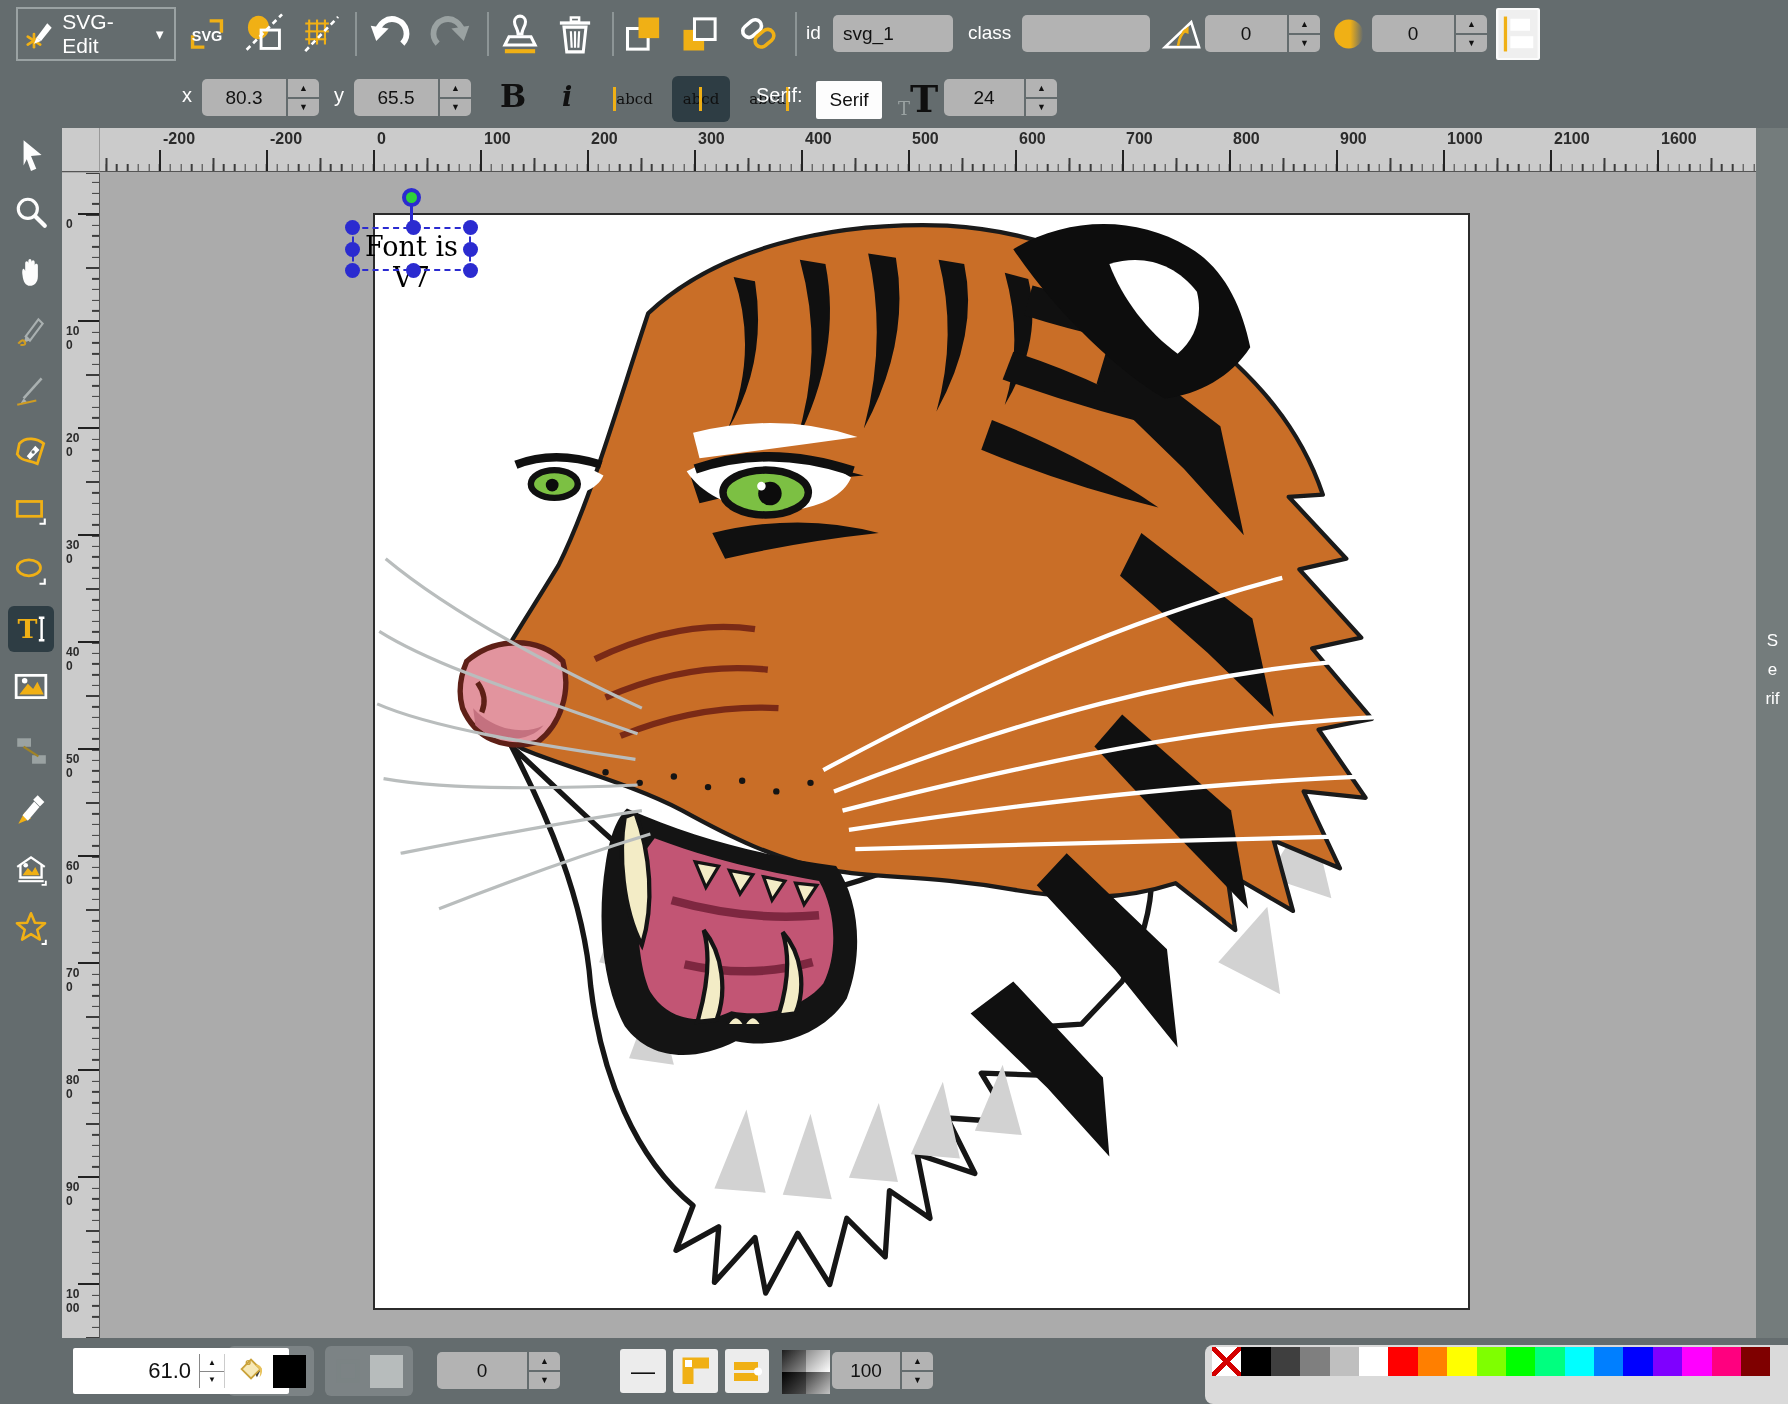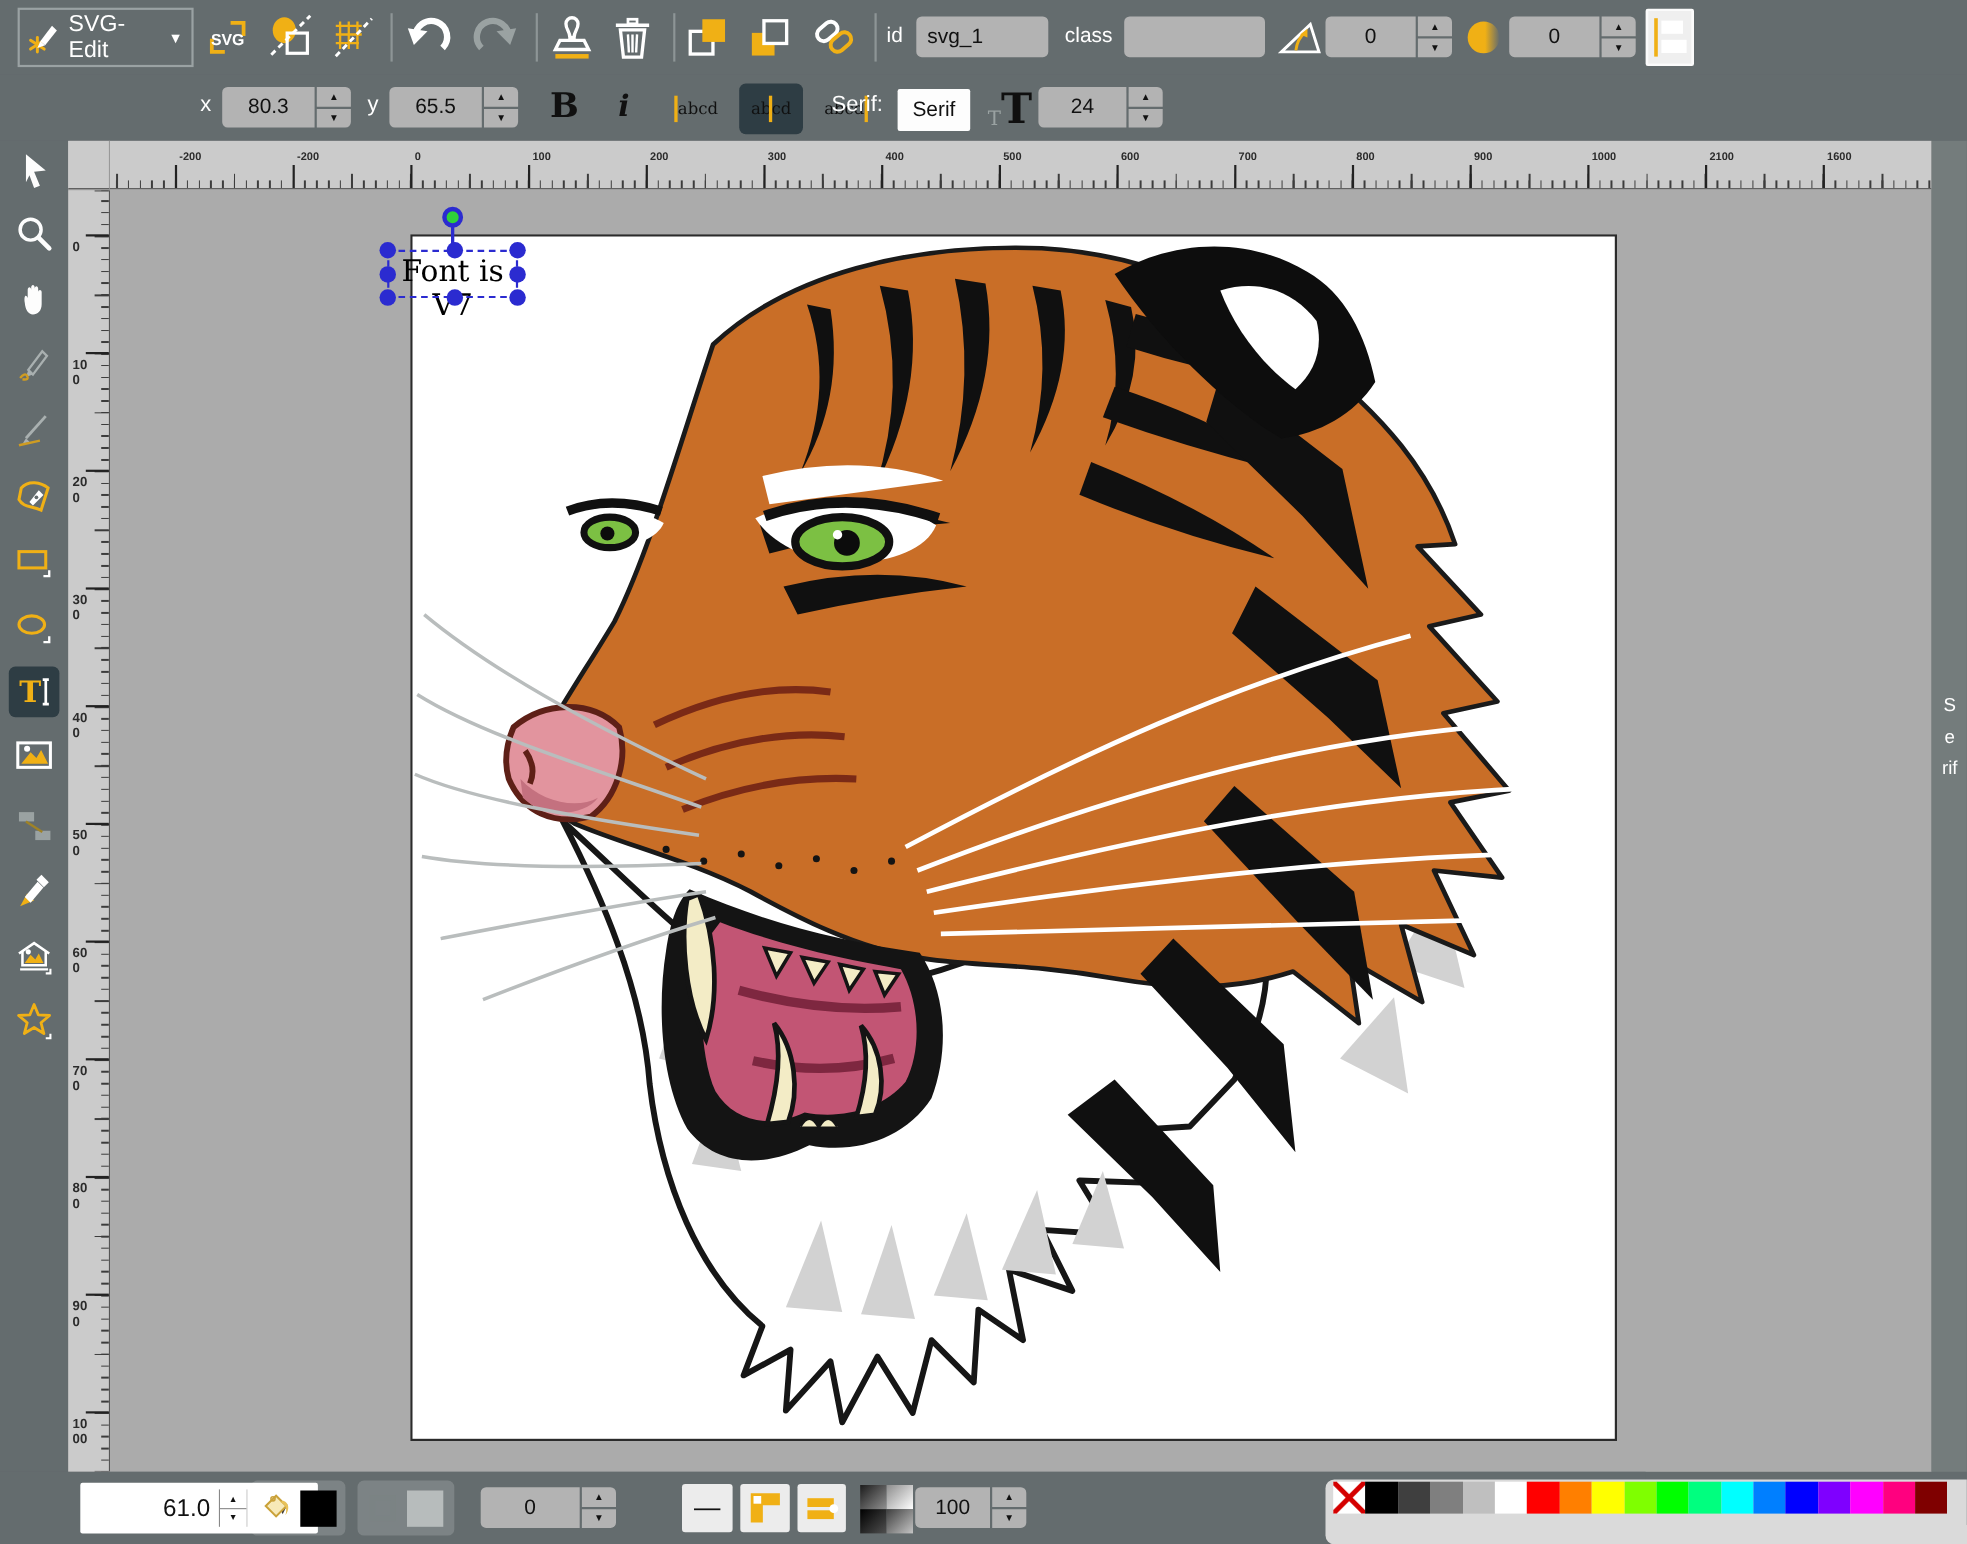--- a/index.html
+++ b/index.html
@@ -51,21 +51,21 @@
   
   #workspace { position:absolute; left:62px; top:128px; width:1694px; height:1210px; background:#ababab; overflow:hidden; }
   #hruler { position:absolute; left:0; top:0; width:1694px; height:44px; background:#cbcbcb; border-bottom:1px solid #555; overflow:hidden; }
   #hruler .micro { position:absolute; left:0; right:0; bottom:0; height:7px;
     background-image:repeating-linear-gradient(to right,#3c3c3c 0,#3c3c3c 1.4px,transparent 1.4px,transparent 10.7px);
     background-position-x:0.7px; }
   #hruler .mid { position:absolute; left:0; right:0; bottom:0; height:13px;
     background-image:repeating-linear-gradient(to right,#3c3c3c 0,#3c3c3c 1.5px,transparent 1.5px,transparent 53.5px);
     background-position-x:43.5px; }
   #hruler .tick { position:absolute; bottom:0; width:1.6px; height:21px; background:#222; }
-  #hruler .tlab { position:absolute; bottom:23px; font-size:10px; font-weight:bold; color:#2b2b2b; }
+  #hruler .tlab { position:absolute; bottom:23px; font-size:16px; font-weight:bold; color:#2b2b2b; }
   #vruler { position:absolute; left:0; top:45px; width:38px; height:1165px; background:#cbcbcb; border-right:1px solid #555; overflow:hidden; }
   #vruler .micro { position:absolute; top:0; bottom:0; right:0; width:7px;
     background-image:repeating-linear-gradient(to bottom,#3c3c3c 0,#3c3c3c 1.4px,transparent 1.4px,transparent 10.7px);
     background-position-y:8.9px; }
   #vruler .mid { position:absolute; top:0; bottom:0; right:0; width:13px;
     background-image:repeating-linear-gradient(to bottom,#3c3c3c 0,#3c3c3c 1.5px,transparent 1.5px,transparent 53.5px);
     background-position-y:41px; }
   #vruler .tick { position:absolute; right:0; height:1.6px; width:21px; background:#222; }
   #vruler .tlab { position:absolute; left:4px; width:14px; font-size:12px; font-weight:bold; color:#2b2b2b;
                   word-break:break-all; line-height:14px; }

